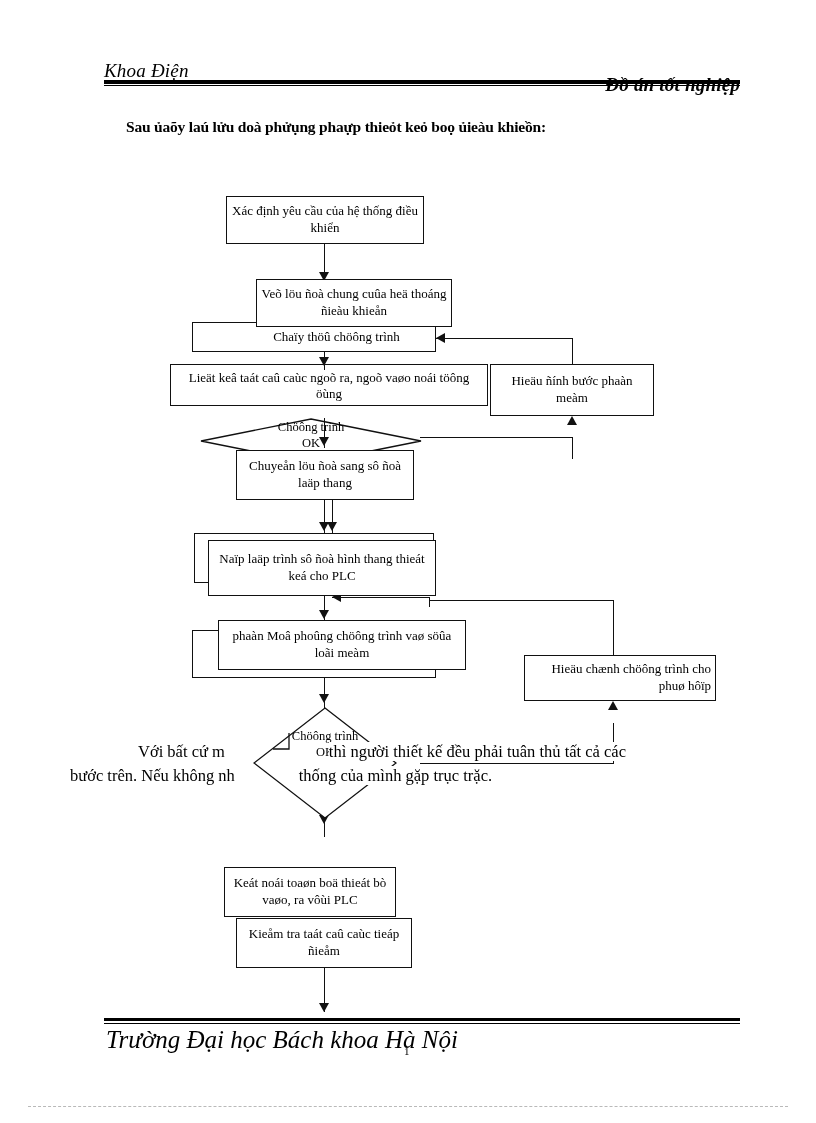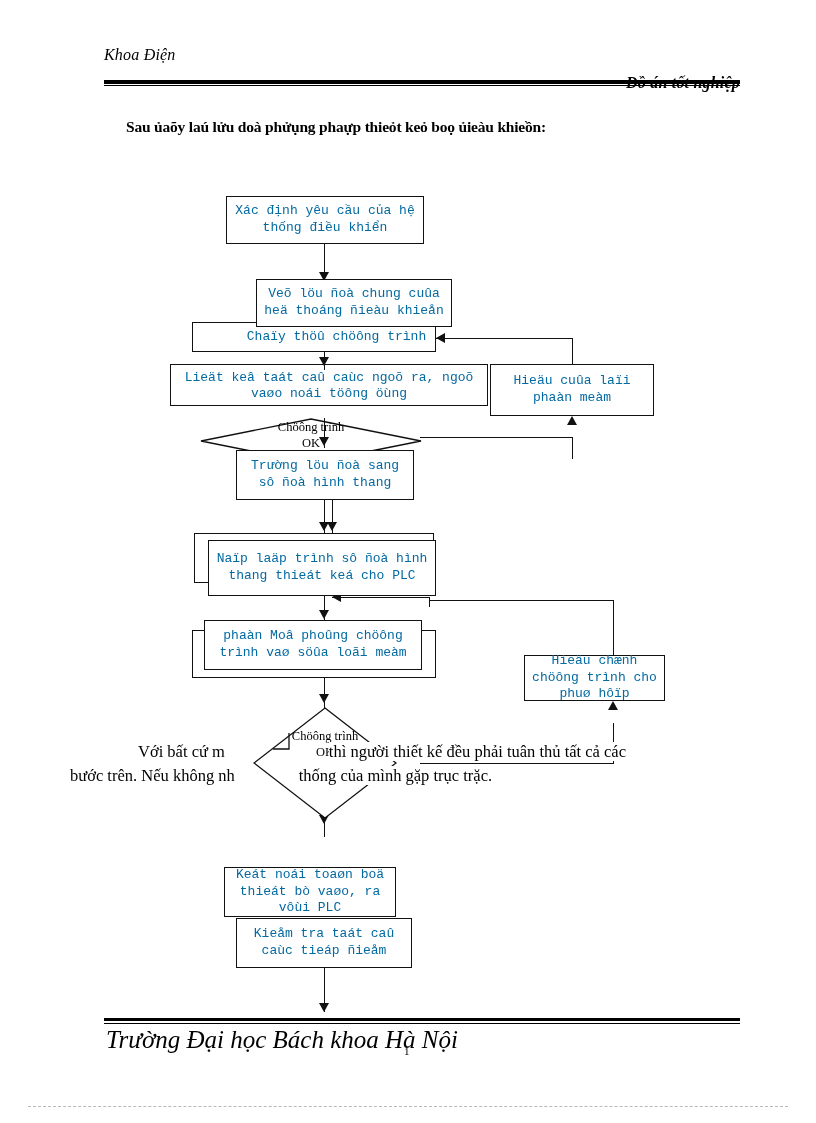--- a/index.html
+++ b/index.html
@@ -20,23 +20,23 @@
   }
 
   
   .hdr {
     position: absolute;
     left: 104px;
     top: 46px;
     width: 636px;
     display: flex;
     justify-content: space-between;
-    align-items: flex-start;
+    align-items: center;
     font-style: italic;
-    font-size: 16px;
+    font-size: 19px;
     font-family: "Liberation Serif", "DejaVu Serif", serif;
     letter-spacing: 0.2px;
   }
   .hdr-right { font-weight: 600; margin-top: 28px; }
   .hdr-rule {
     position: absolute;
     left: 104px;
     top: 80px;
     width: 636px;
     height: 0;
@@ -108,25 +108,25 @@
   
   .node {
     position: absolute;
     box-sizing: border-box;
     border: 1.3px solid #111;
     background: #ffffff;
     display: flex;
     align-items: center;
     justify-content: center;
     text-align: center;
-    font-family: Liberation Mono, monospace;
+    font-family: Liberation Serif, serif;
     font-size: 13px;
     line-height: 1.28;
     padding: 2px 4px;
-    color: #0369a1;
+    color: #000000;
   }
   .node .txt { display:block; }
 
   .conn {
     position: absolute;
     background: #111;
   }
   .conn.h { height: 1.3px; }
   .conn.v { width: 1.3px; }
 
@@ -211,21 +211,21 @@
   </div>
 
   <div class="conn v" style="left:324px; top:352px; height:18px; z-index:5;"></div>
   <div class="arrow down" style="left:319px; top:357px; z-index:5;"></div>
 
   <div class="node" style="left:170px; top:364px; width:318px; height:42px; align-items:flex-end; padding-top:5px; z-index:2;">
     <span class="txt">Lieät keâ taát caû caùc ngoõ ra, ngoõ vaøo noái töông öùng</span>
   </div>
 
   <div class="node" style="left:490px; top:364px; width:164px; height:52px; z-index:3;">
-    <span class="txt">Hieäu cuûa laïi phaàn meàm</span>
+    <span class="txt">Hieäu ñính bước phaàn meàm</span>
   </div>
 
   <div class="conn v" style="left:572px; top:338px; height:27px;"></div>
   <div class="conn h" style="left:436px; top:338px; width:137px;"></div>
   <div class="arrow left" style="left:436px; top:333px;"></div>
 
   <div class="conn v" style="left:572px; top:437px; height:22px;"></div>
   <div class="conn h" style="left:420px; top:437px; width:153px;"></div>
   <div class="arrow up" style="left:567px; top:416px;"></div>
 
@@ -236,21 +236,21 @@
     <div class="dlabel" style="top:2px; transform:none;">
       <span>Chöông trình</span><br>
       <span>OK</span>
     </div>
   </div>
 
   <div class="conn v" style="left:324px; top:418px; height:30px; z-index:5;"></div>
   <div class="arrow down" style="left:319px; top:437px; z-index:5;"></div>
 
   <div class="node" style="left:236px; top:450px; width:178px; height:50px; z-index:4;">
-    <span class="txt">Trường löu ñoà sang sô ñoà hình thang</span>
+    <span class="txt">Chuyeån löu ñoà sang sô ñoà laäp thang</span>
   </div>
 
   <div class="conn v" style="left:324px; top:500px; height:38px;"></div>
   <div class="conn v" style="left:332px; top:500px; height:38px;"></div>
   <div class="arrow down" style="left:319px; top:522px;"></div>
   <div class="arrow down" style="left:327px; top:522px;"></div>
 
   <div class="node" style="left:194px; top:533px; width:240px; height:50px; z-index:1;"></div>
 
   <div class="node" style="left:208px; top:540px; width:228px; height:56px; z-index:3;">
@@ -259,28 +259,28 @@
 
   <div class="conn v" style="left:324px; top:586px; height:38px;"></div>
   <div class="arrow down" style="left:319px; top:610px;"></div>
 
   <div class="conn h" style="left:332px; top:597px; width:98px;"></div>
   <div class="arrow left" style="left:332px; top:592px;"></div>
   <div class="conn v" style="left:429px; top:597px; height:10px;"></div>
 
   <div class="node" style="left:192px; top:630px; width:244px; height:48px; z-index:1;"></div>
 
-  <div class="node" style="left:204px; top:620px; width:218px; height:50px; z-index:3;">
+  <div class="node" style="left:218px; top:620px; width:248px; height:50px; z-index:3;">
     <span class="txt">phaàn Moâ phoûng chöông trình vaø söûa loãi meàm</span>
   </div>
 
   <div class="conn v" style="left:324px; top:670px; height:52px;"></div>
   <div class="arrow down" style="left:319px; top:694px;"></div>
 
-  <div class="node" style="left:524px; top:655px; width:141px; height:46px; z-index:3;">
+  <div class="node" style="left:524px; top:655px; width:192px; height:46px; z-index:3;text-align:right;">
     <span class="txt">Hieäu chænh chöông trình cho phuø hôïp</span>
   </div>
 
   <div class="conn v" style="left:613px; top:600px; height:56px;"></div>
   <div class="conn h" style="left:429px; top:600px; width:185px;"></div>
 
   <div class="conn v" style="left:613px; top:723px; height:40px;"></div>
   <div class="conn h" style="left:420px; top:763px; width:194px;"></div>
   <div class="arrow up" style="left:608px; top:701px;"></div>
 

